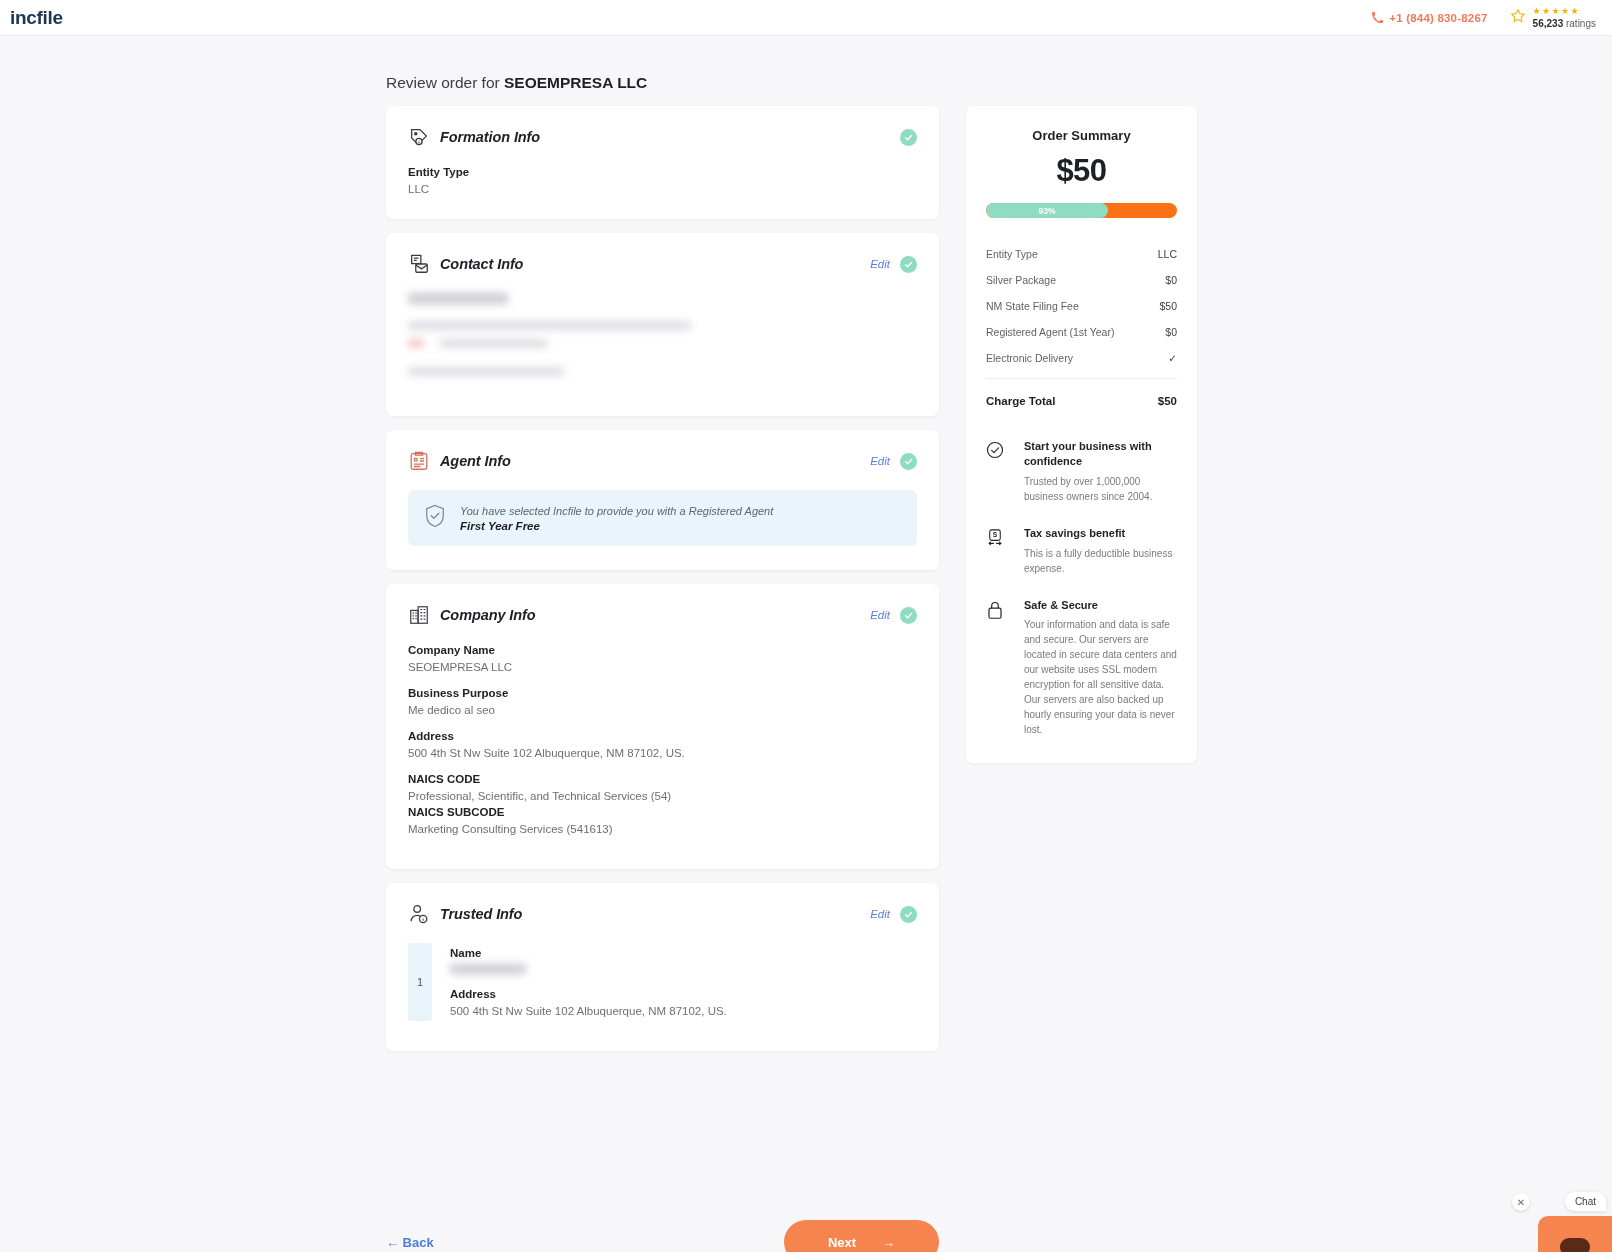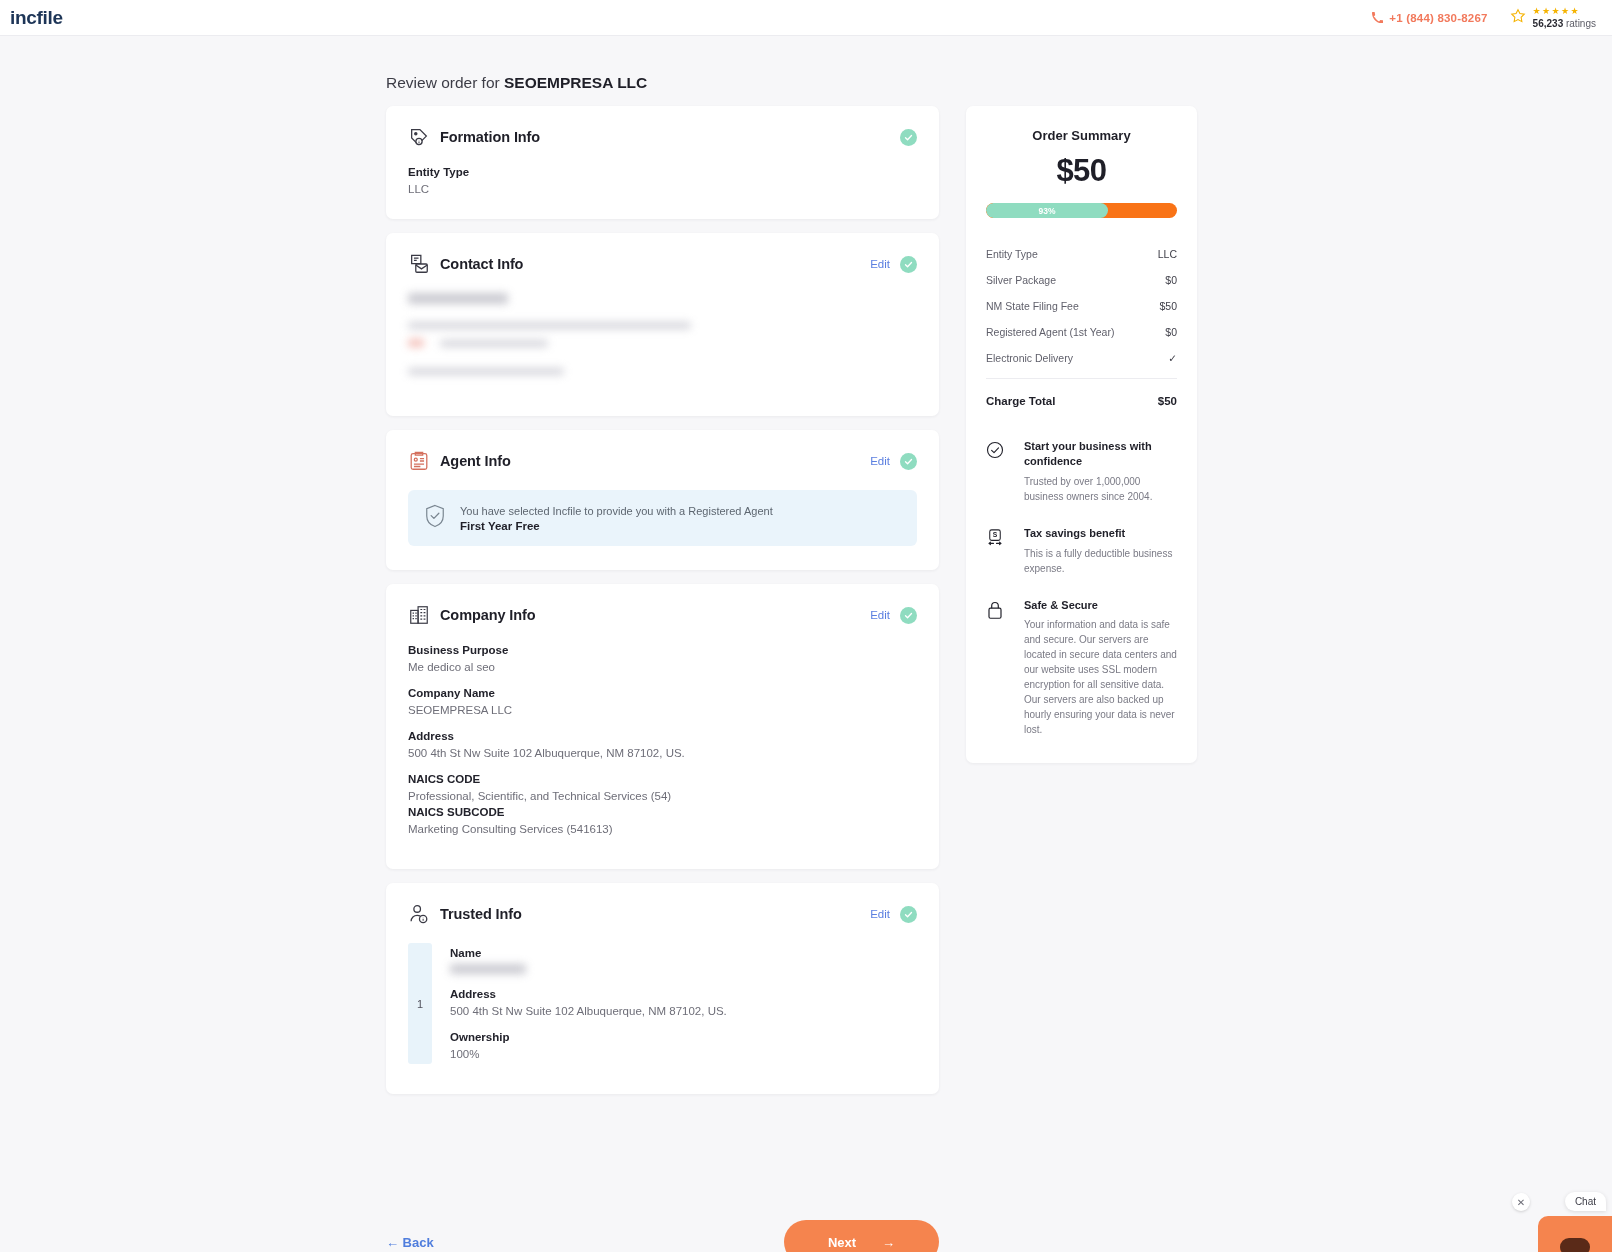--- a/index.html
+++ b/index.html
@@ -77,20 +77,21 @@
     box-shadow: 0 1px 3px rgba(30,30,50,0.06);
     padding: 20px 22px 24px 22px;
     margin-bottom: 14px;
     position: relative;
   }
   .card-head {
     display: flex;
     align-items: center;
     gap: 10px;
     margin-bottom: 18px;
+    font-style: italic;
   }
   .card-icon { width: 22px; height: 22px; display: block; flex: 0 0 22px; }
   .card-title {
     font-size: 14.5px;
     font-weight: 700;
     color: #1f1f28;
     letter-spacing: -0.1px;
   }
   .head-right {
     margin-left: auto;
@@ -132,20 +133,21 @@
   .redact-pink { background: #f0a9a0; border-radius: 3px; height: 8px; margin-bottom: 9px; }
 
   
   .agent-callout {
     background: #eaf4fb;
     border-radius: 6px;
     padding: 14px 16px;
     display: flex;
     align-items: center;
     gap: 14px;
+    font-style: italic;
   }
   .agent-callout .shield { flex: 0 0 22px; }
   .agent-text-1 { font-size: 11px; color: #5d6670; margin-bottom: 3px; }
   .agent-text-2 { font-size: 11.5px; color: #1f1f28; font-weight: 700; }
 
   
   .member-row {
     display: flex;
     align-items: stretch;
     gap: 0;
@@ -453,26 +455,26 @@
           <span class="head-right">
             <span class="edit-link">Edit</span>
             <span class="check-badge">
               <svg width="9" height="9" viewBox="0 0 24 24" fill="none" stroke="#ffffff" stroke-width="3.5" stroke-linecap="round" stroke-linejoin="round">
                   <path d="M4 12.5l5.5 5.5L20 6.5"></path>
                 </svg>
             </span>
           </span>
         </div>
         <div class="field">
+          <div class="field-label">Company Name</div>
+          <div class="field-value">SEOEMPRESA LLC</div>
+        </div>
+        <div class="field">
           <div class="field-label">Business Purpose</div>
           <div class="field-value">Me dedico al seo</div>
-        </div>
-        <div class="field">
-          <div class="field-label">Company Name</div>
-          <div class="field-value">SEOEMPRESA LLC</div>
         </div>
         <div class="field">
           <div class="field-label">Address</div>
           <div class="field-value">500 4th St Nw Suite 102 Albuquerque, NM 87102, US.</div>
         </div>
         <div class="field" style="margin-bottom:4px;">
           <div class="field-label">NAICS CODE</div>
           <div class="field-value">Professional, Scientific, and Technical Services (54)</div>
         </div>
         <div class="field">
@@ -506,24 +508,20 @@
           <div class="member-body">
             <div class="field">
               <div class="field-label">Name</div>
               <div class="blur-block">
                 <div class="redact-line" style="width:76px; height:10px; margin-bottom:2px;"></div>
               </div>
             </div>
             <div class="field">
               <div class="field-label">Address</div>
               <div class="field-value">500 4th St Nw Suite 102 Albuquerque, NM 87102, US.</div>
-            </div>
-            <div class="field">
-              <div class="field-label">Ownership</div>
-              <div class="field-value">100%</div>
             </div>
           </div>
         </div>
       </div>
 
     </div>
 
     <div class="col-side">
       <div class="side-card">
         <div class="summary-title">Order Summary</div>

